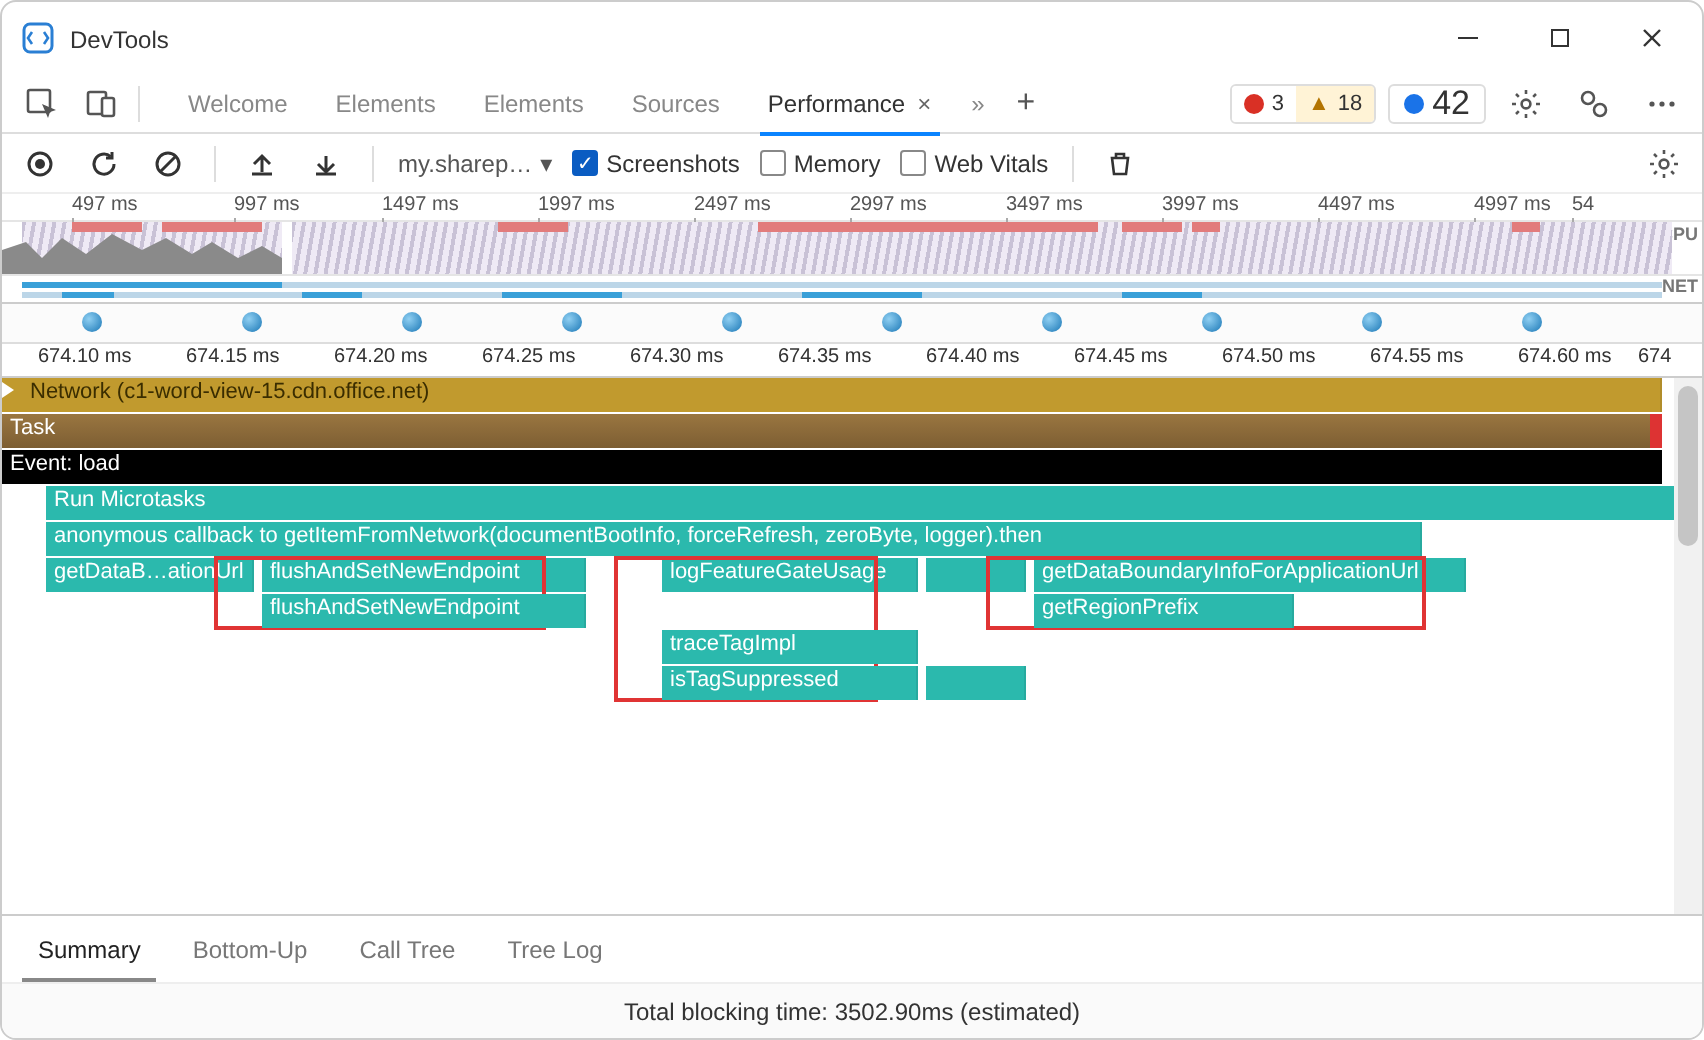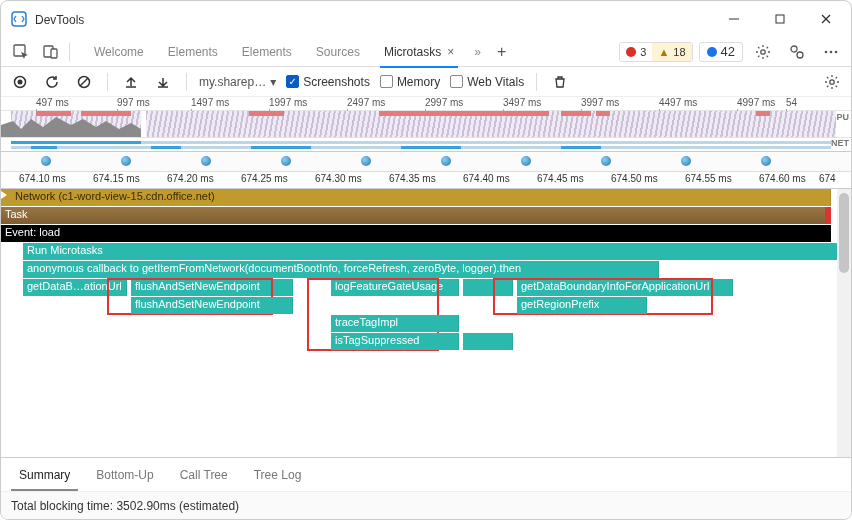--- a/index.html
+++ b/index.html
@@ -21,21 +21,21 @@
   .ts-tab { padding: 0 12px; display: flex; align-items: center; font-size: 12px; color: #888; position: relative; }
   .ts-tab.active { color: #333; }
   .ts-tab.active::after { content:""; position:absolute; left:8px; right:8px; bottom:-1px; height:2px; background:#0a84ff; }
   .ts-tab .close-x { margin-left:6px; font-size:12px; color:#666; }
   .ts-right { margin-left: auto; display: flex; align-items: center; gap: 6px; }
   .badge-group { display:flex; border:1px solid #ddd; border-radius:3px; overflow:hidden; height:20px; }
   .badge { display:flex; align-items:center; padding:0 6px; font-size:11px; gap:4px; }
   .badge.err { background:#fff; color:#333; }
   .badge.warn { background:#fff3d6; color:#333; }
   .dot { width:10px; height:10px; border-radius:50%; display:inline-block; }
-  .badge.msg { border:1px solid #ddd; border-radius:3px; height:20px; padding:0 7px; display:flex; align-items:center; font-size:13px; gap:4px; color:#333; }
+  .badge.msg { border:1px solid #ddd; border-radius:3px; height:20px; padding:0 7px; display:flex; align-items:center; font-size:17px; gap:4px; color:#333; }
   
   .perf-toolbar { height: 30px; display:flex; align-items:center; padding:0 8px; gap:10px; border-bottom:1px solid #eee; font-size:12px; color:#333; }
   .pt-icon { width:22px; height:22px; display:flex; align-items:center; justify-content:center; color:#555; }
   .pt-sep { width:1px; height:18px; background:#ddd; margin:0 2px; }
   .pt-select { color:#555; display:flex; align-items:center; gap:4px; }
   .chk { display:flex; align-items:center; gap:4px; }
   .chk .box { width:13px; height:13px; border:1px solid #888; border-radius:2px; display:flex; align-items:center; justify-content:center; font-size:10px; background:#fff; }
   .chk.checked .box { background:#0a5cc2; border-color:#0a5cc2; color:#fff; }
   .perf-toolbar .spacer { flex:1; }
   
@@ -70,21 +70,21 @@
   .c-olive { background:#a58a1f; }
   .redmark { position:absolute; width:6px; background:#d33; }
   .hl-box { position:absolute; border:2px solid #e03434; pointer-events:none; }
   .arrow { position:absolute; left:0; top:2px; width:0;height:0;border-top:4px solid transparent;border-bottom:4px solid transparent;border-left:6px solid #fff; }
   
   .bottom-tabs { height:34px; border-top:1px solid #ccc; display:flex; align-items:stretch; padding:0 6px; gap:2px; }
   .btab { padding:0 12px; display:flex; align-items:center; font-size:12px; color:#777; position:relative; }
   .btab.active { color:#222; }
   .btab.active::after { content:""; position:absolute; left:4px; right:4px; bottom:0; height:2px; background:#888; }
   
-  .status { height:28px; border-top:1px solid #eee; display:flex; align-items:center; padding:0 10px; font-size:12px; color:#333; background:#fafafa; }
+  .status { height:28px; border-top:1px solid #eee; display:flex; align-items:center; padding:0 10px; font-size:12px; color:#333; background:#fafafa;justify-content:center; }
 </style>
 </head>
 <body>
 
 <div class="window">
 
   <div class="titlebar">
     <div class="titlebar-left">
       <span class="app-icon">
         <svg viewBox="0 0 16 16">
@@ -137,21 +137,21 @@
       <div class="ts-tab">
           <span>Elements</span>
         </div>
       <div class="ts-tab">
           <span>Elements</span>
         </div>
       <div class="ts-tab">
           <span>Sources</span>
         </div>
       <div class="ts-tab active">
-        <span>Microtasks</span>
+        <span>Performance</span>
         <span class="close-x">×</span>
       </div>
       <div class="ts-tab" style="padding:0 8px">
           <span>»</span>
         </div>
       <div class="ts-tab" style="padding:0 8px;font-size:16px;color:#555">
           <span>+</span>
         </div>
     </div>
     <div class="ts-right">
@@ -347,21 +347,21 @@
 
       <div class="frow">
         <div class="fcell c-brown2" style="left:0; width:830px">Event: load</div>
       </div>
 
       <div class="frow">
         <div class="fcell c-teal" style="left:0; width:816px">Run Microtasks</div>
       </div>
 
       <div class="frow">
-        <div class="fcell c-teal" style="left:0; width:636px">anonymous callback to getItemFromNetwork(documentBootInfo, forceRefresh, zeroByte, logger).then</div>
+        <div class="fcell c-teal" style="left:0; width:688px">anonymous callback to getItemFromNetwork(documentBootInfo, forceRefresh, zeroByte, logger).then</div>
       </div>
 
       <div class="frow">
         <div class="fcell c-teal" style="left:0; width:104px">getDataB…ationUrl</div>
         <div class="fcell c-teal" style="left:108px; width:162px">flushAndSetNewEndpoint</div>
         <div class="fcell c-teal" style="left:308px; width:128px">logFeatureGateUsage</div>
         <div class="fcell c-teal" style="left:440px; width:50px"></div>
         <div class="fcell c-teal" style="left:494px; width:216px">getDataBoundaryInfoForApplicationUrl</div>
 
         <div class="hl-box" style="left:106px; top:-1px; width:166px; height:37px"></div>

